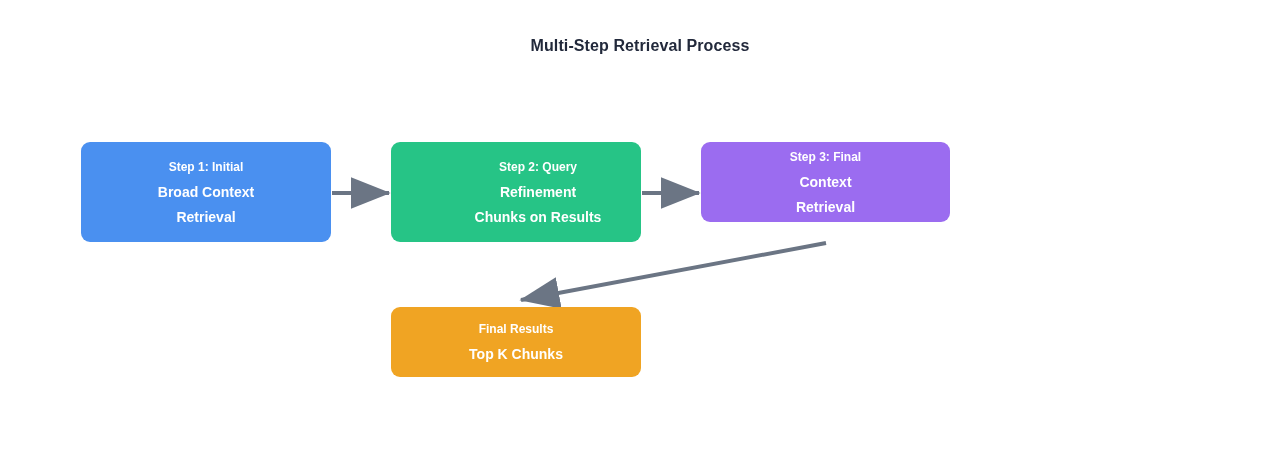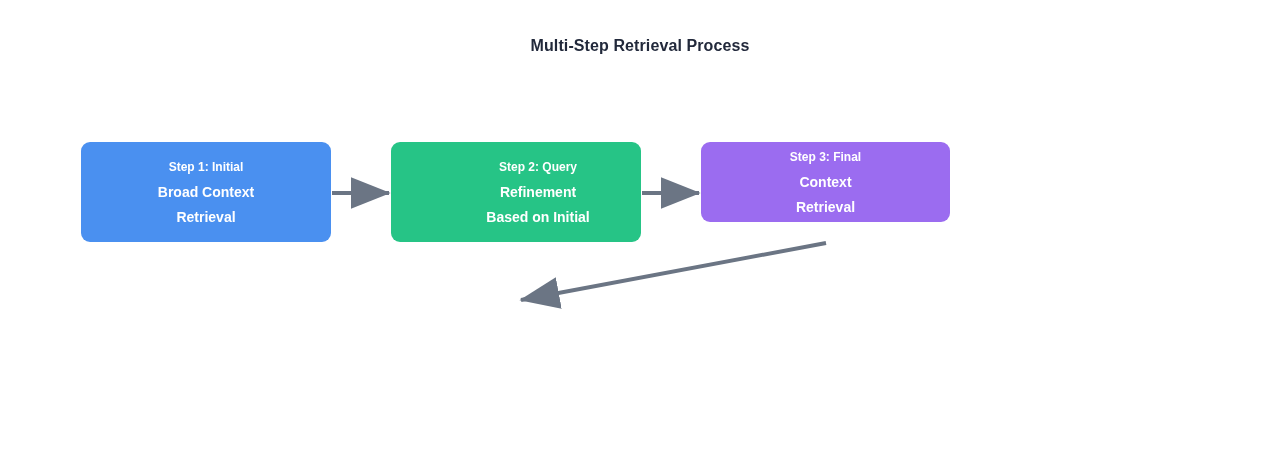--- a/index.html
+++ b/index.html
@@ -131,23 +131,27 @@
 
   <div class="node" id="node-step1">
     <div class="node-title">Step 1: Initial</div>
     <div class="node-line">Broad Context</div>
     <div class="node-line">Retrieval</div>
   </div>
 
   <div class="node" id="node-step2">
     <div class="node-title">Step 2: Query</div>
     <div class="node-line">Refinement</div>
-    <div class="node-line">Based on Initial</div>
+    <div class="node-line">Chunks on Results</div>
   </div>
 
   <div class="node" id="node-step3">
     <div class="node-title">Step 3: Final</div>
     <div class="node-line">Context</div>
     <div class="node-line">Retrieval</div>
   </div>
 
+  <div class="node" id="node-final">
+    <div class="node-title">Final Results</div>
+    <div class="node-line">Top K Chunks</div>
+  </div>
 
 </div>
 
 </body></html>

